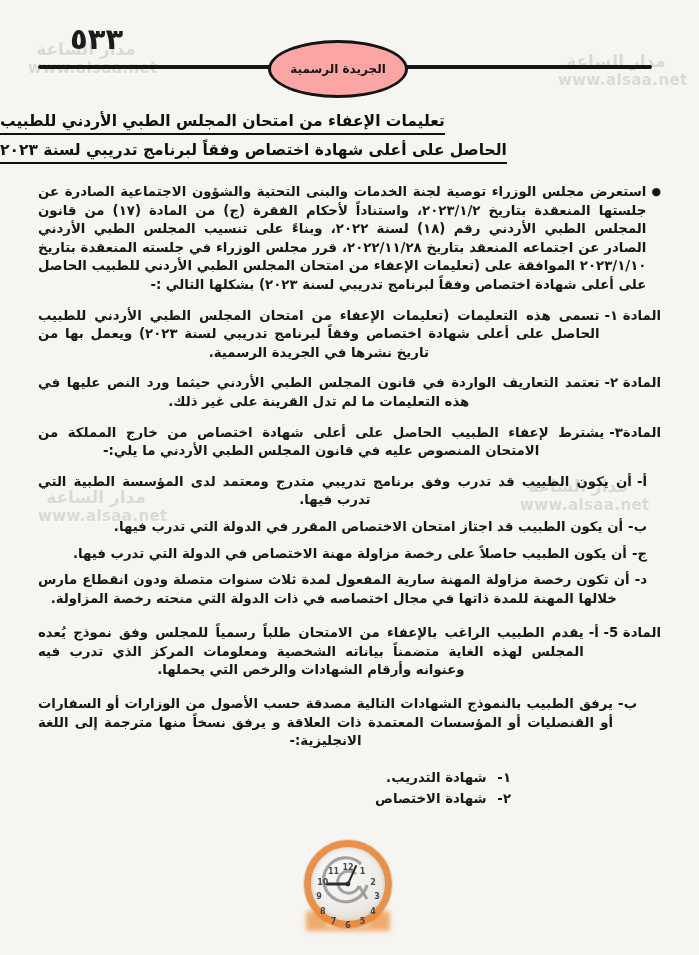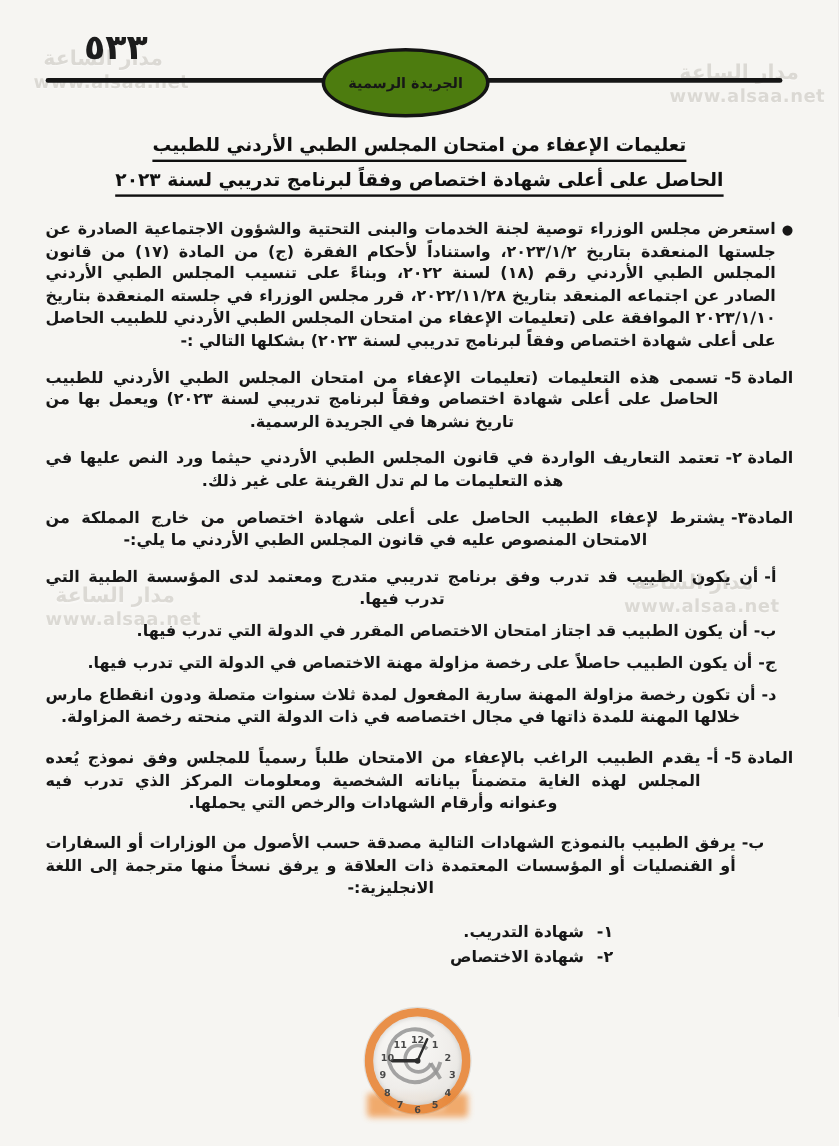--- a/index.html
+++ b/index.html
@@ -43,30 +43,30 @@
   }
   .rule {
     position:absolute; left:38px; top:65px;
     width:614px; height:4px; background:#161616; border-radius:2px;
     z-index:2;
   }
   .gazette-oval {
     position:absolute; left:268px; top:40px;
     width:140px; height:58px;
     border:3.5px solid #141414; border-radius:50%;
-    background:#4d7c0f;
+    background:#fca5a5;
     display:flex; align-items:center; justify-content:center;
     font-size:12px; font-weight:bold;
     z-index:3;
   }
 
   
   .doc-title {
     position:absolute; left:0; right:0; top:111px;
-    text-align:center; z-index:2;
+    text-align:left; z-index:2;
   }
   .doc-title .t-line {
     display:block; margin-bottom:5px;
   }
   .doc-title .t-line span {
     display:inline-block;
     font-size:15.5px; font-weight:bold; color:#101010;
     border-bottom:2.5px solid #101010;
     padding-bottom:3px;
   }
@@ -160,21 +160,21 @@
   </div>
 
   <div class="content">
 
     <div class="row">
       <span class="lbl bullet-glyph">●</span>
       <span class="txt">استعرض مجلس الوزراء توصية لجنة الخدمات والبنى التحتية والشؤون الاجتماعية الصادرة عن جلستها المنعقدة بتاريخ ٢٠٢٣/١/٢، واستناداً لأحكام الفقرة (ج) من المادة (١٧) من قانون المجلس الطبي الأردني رقم (١٨) لسنة ٢٠٢٢، وبناءً على تنسيب المجلس الطبي الأردني الصادر عن اجتماعه المنعقد بتاريخ ٢٠٢٢/١١/٢٨، قرر مجلس الوزراء في جلسته المنعقدة بتاريخ ٢٠٢٣/١/١٠ الموافقة على (تعليمات الإعفاء من امتحان المجلس الطبي الأردني للطبيب الحاصل على أعلى شهادة اختصاص وفقاً لبرنامج تدريبي لسنة ٢٠٢٣) بشكلها التالي :-</span>
     </div>
 
     <div class="row">
-      <span class="lbl">المادة 5-</span>
+      <span class="lbl">المادة ١-</span>
       <span class="txt last-center">تسمى هذه التعليمات (تعليمات الإعفاء من امتحان المجلس الطبي الأردني للطبيب الحاصل على أعلى شهادة اختصاص وفقاً لبرنامج تدريبي لسنة ٢٠٢٣) ويعمل بها من تاريخ نشرها في الجريدة الرسمية.</span>
     </div>
 
     <div class="row">
       <span class="lbl">المادة ٢-</span>
       <span class="txt last-center">تعتمد التعاريف الواردة في قانون المجلس الطبي الأردني حيثما ورد النص عليها في هذه التعليمات ما لم تدل القرينة على غير ذلك.</span>
     </div>
 
     <div class="row">
       <span class="lbl">المادة٣-</span>

